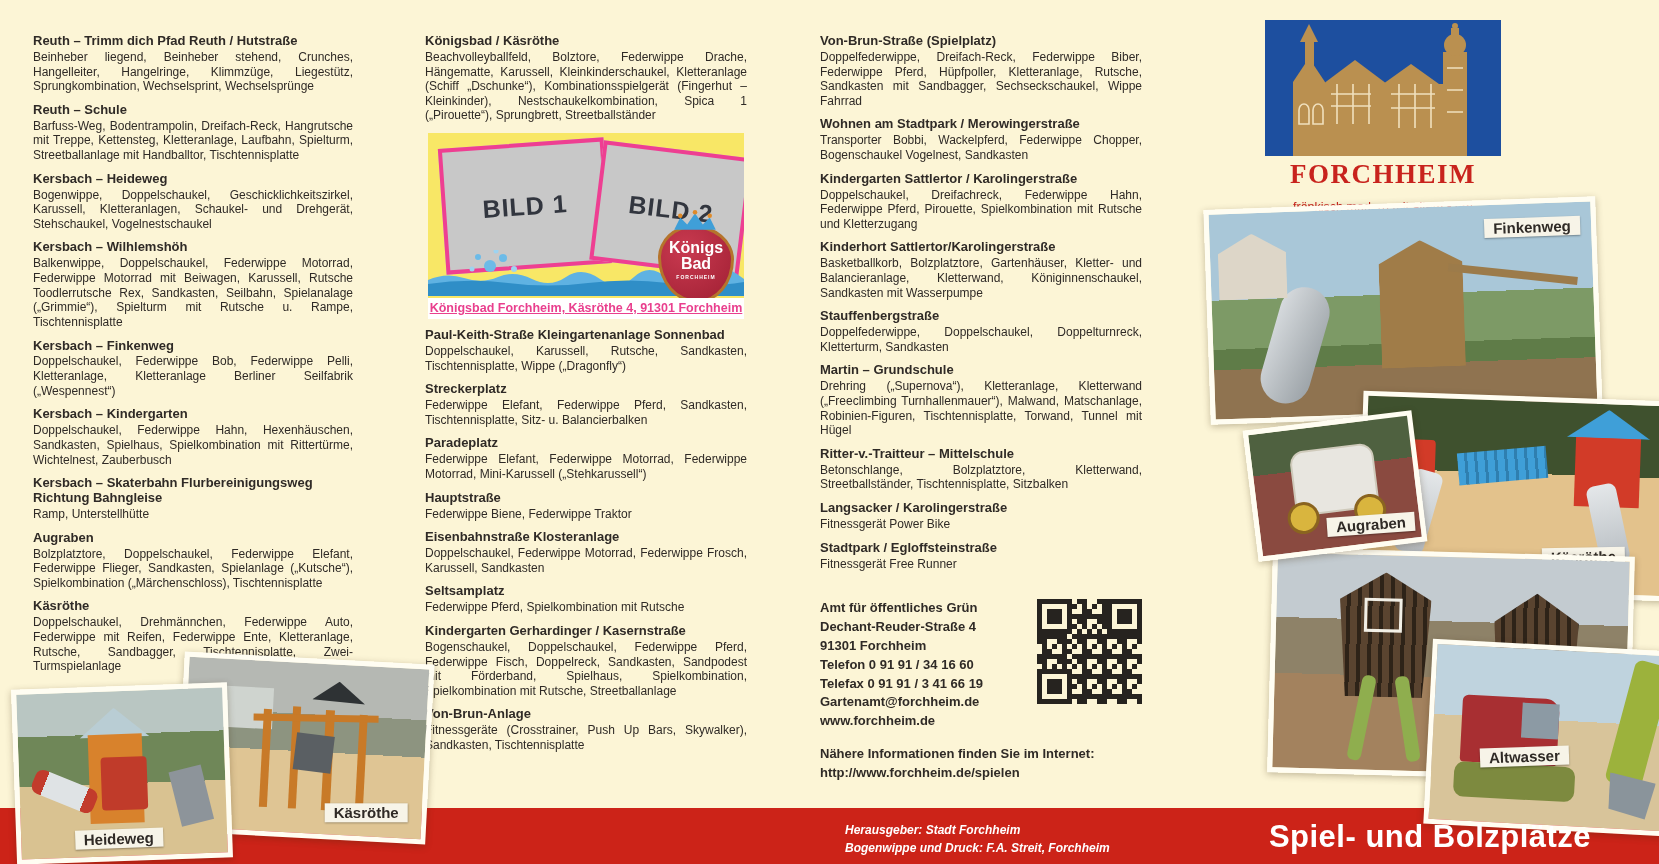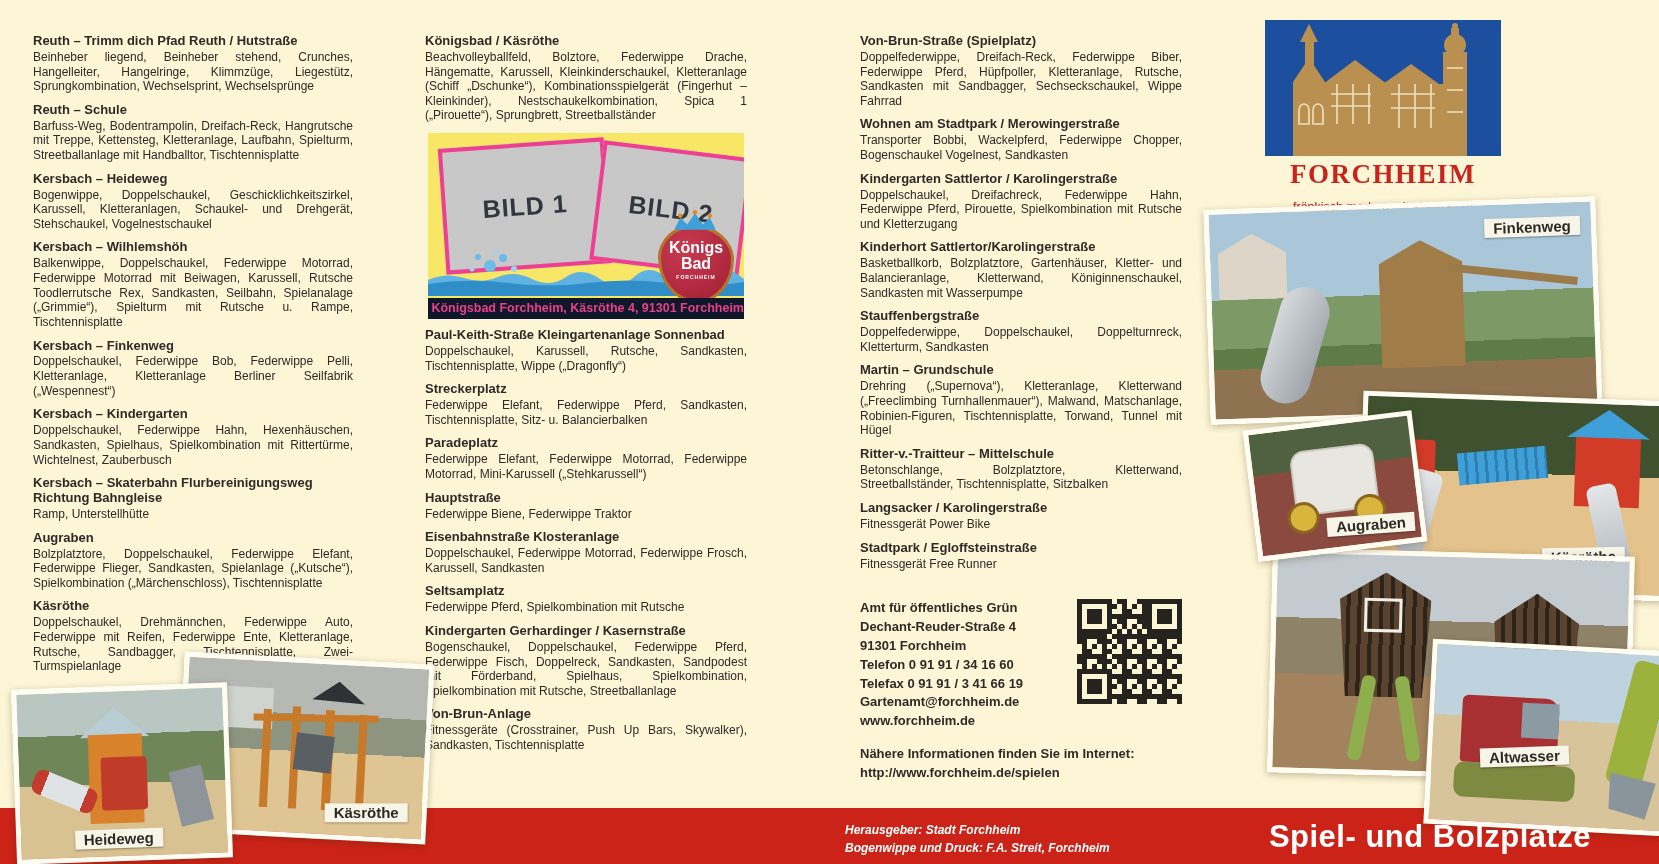--- a/index.html
+++ b/index.html
@@ -3,40 +3,40 @@
 <meta charset="utf-8">
 <style>
   html,body{margin:0;padding:0;width:1659px;height:864px;}
   body{font-family:"Liberation Sans",sans-serif;background:#fcf5d6;position:relative;overflow:hidden;color:#2f2a26;}
   .page{position:absolute;inset:0;padding-left:7px;}
 
   
   .col{position:absolute;top:34px;width:320px;font-size:12px;line-height:1.22;}
   #c1{left:33px;}
   #c2{left:425px;width:322px;}
-  #c3{left:820px;width:322px;margin-left:40px;}
+  #c3{left:820px;width:322px;}
   .sec h3{font-size:13px;margin:9px 0 1px;line-height:1.15;}
   .sec:first-child h3{margin-top:0;}
   .sec p{margin:0;text-align:justify;}
 
   
   .ad{position:relative;width:316px;height:186px;background:#f8e766;margin:10px 0 9px 3px;overflow:hidden;}
   .bild{position:absolute;background:#c8c8c8;border:4px solid #ee3f92;display:flex;align-items:center;justify-content:center;
         font-weight:bold;font-size:25px;letter-spacing:1px;color:#32363f;}
   .b1{left:14px;top:10px;width:158px;height:118px;transform:rotate(-4deg);z-index:2;}
   .b2{left:168px;top:16px;width:142px;height:112px;transform:rotate(7deg);z-index:3;}
   .splash{position:absolute;left:0;bottom:19px;z-index:4;}
   .kb-logo{position:absolute;right:10px;top:92px;width:70px;height:72px;background:radial-gradient(circle at 35% 30%,#c93a50,#a01f33);
            border:3px solid #b5742c;border-radius:46% 54% 48% 52% / 42% 44% 56% 58%;z-index:5;color:#fff;text-align:center;}
   .kb-crown{position:absolute;left:8px;top:-18px;}
   .kb-l1{font-weight:bold;font-size:16px;margin-top:12px;line-height:1;}
   .kb-l2{font-weight:bold;font-size:16px;line-height:1;}
   .kb-sub{font-size:5px;font-weight:bold;letter-spacing:1px;margin-top:2px;}
-  .ad-caption{position:absolute;left:0;bottom:0;width:100%;height:21px;line-height:21px;background:#0f172a;
-              color:#e93f8e;font-weight:bold;font-size:12.5px;text-align:right;z-index:6;}
+  .ad-caption{position:absolute;left:0;bottom:0;width:100%;height:21px;line-height:21px;background:#ffffff;
+              color:#e93f8e;font-weight:bold;font-size:12.5px;text-align:center;z-index:6;text-decoration:underline;}
 
   
   .contact{display:flex;gap:16px;margin-top:28px;align-items:flex-start;}
   .contact-lines{font-weight:bold;font-size:13px;line-height:1.45;flex:1;}
   .qr{width:105px;height:105px;flex:0 0 105px;}
   .net-info{font-weight:bold;font-size:13px;line-height:1.45;margin-top:14px;}
 
   
   .fh-logo{position:absolute;left:1265px;top:20px;width:236px;z-index:2;}
   .fh-box{width:236px;height:136px;background:#1d4f9f;}

